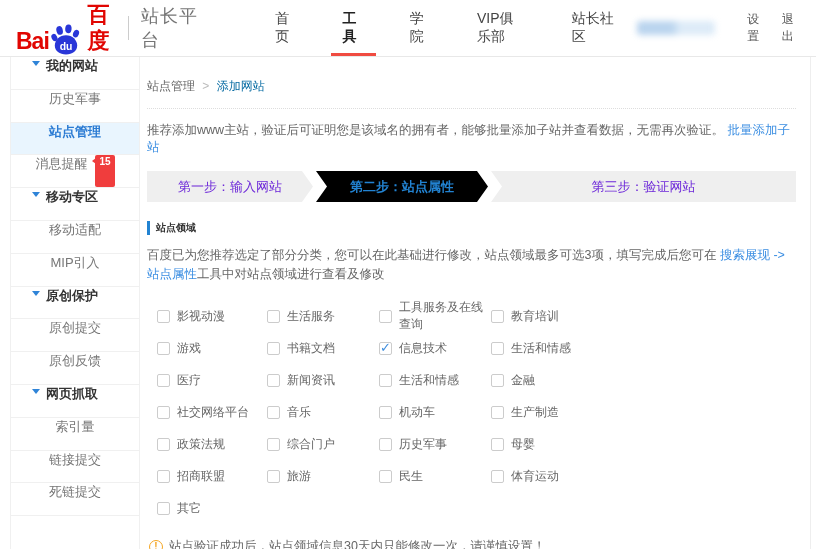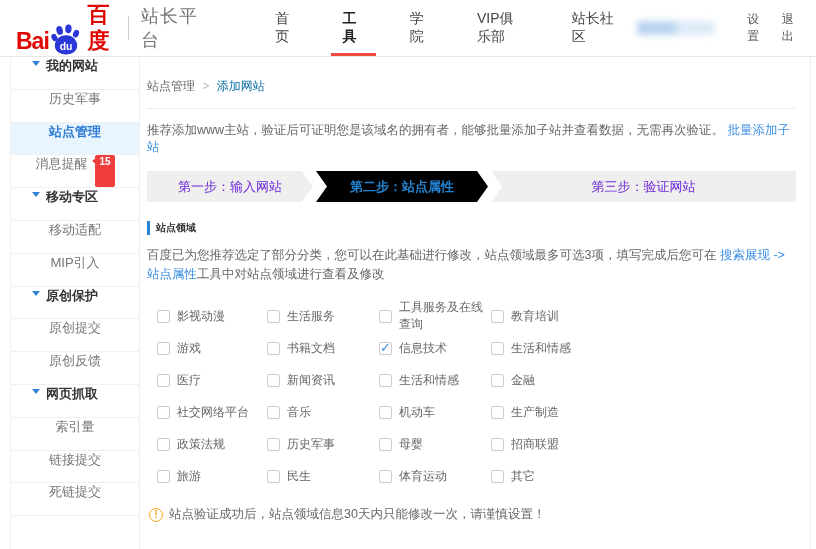--- a/index.html
+++ b/index.html
@@ -243,20 +243,24 @@
         <div class="cat">
             <span class="cb"></span>
             <span>生产制造</span>
           </div>
         <div class="cat">
             <span class="cb"></span>
             <span>政策法规</span>
           </div>
         <div class="cat">
             <span class="cb"></span>
+            <span>综合门户</span>
+          </div>
+        <div class="cat">
+            <span class="cb"></span>
             <span>历史军事</span>
           </div>
         <div class="cat">
             <span class="cb"></span>
             <span>母婴</span>
           </div>
         <div class="cat">
             <span class="cb"></span>
             <span>招商联盟</span>
           </div>

